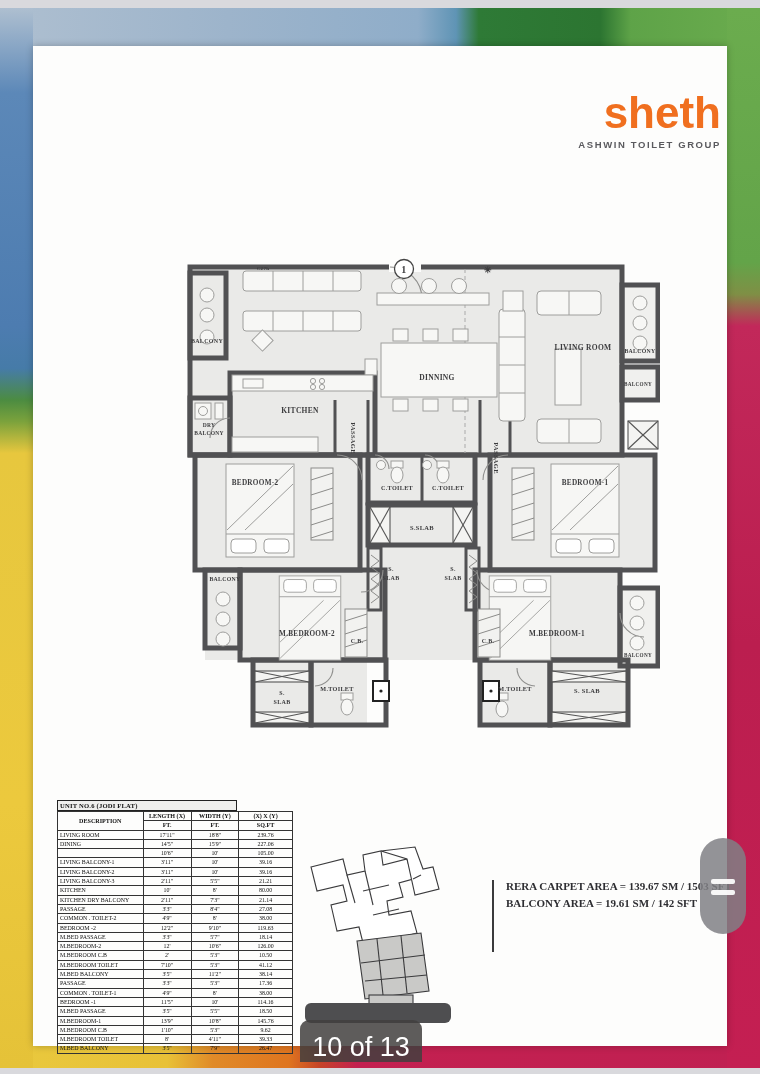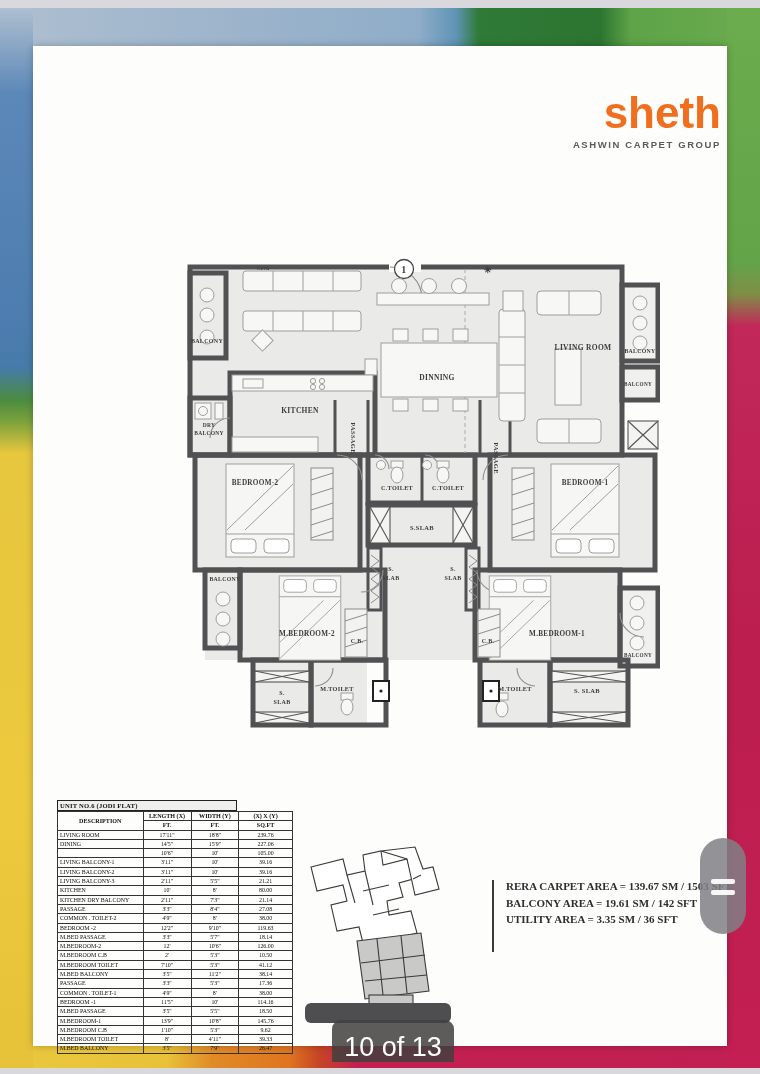--- a/index.html
+++ b/index.html
@@ -40,38 +40,38 @@
   
   .summary{position:absolute;left:492px;top:878px;width:226px;}
   .summary .bar{position:absolute;left:0;top:2px;width:2px;height:72px;background:#3a3a3c;}
   .summary .lines{margin-left:14px;font-family:"Liberation Serif",serif;font-weight:bold;
                   font-size:11px;line-height:16.5px;color:#2e2e32;white-space:nowrap;}
   
   .handle{position:absolute;left:700px;top:838px;width:46px;height:96px;border-radius:24px;
           background:rgba(128,128,133,.85);}
   .handle .bar{position:absolute;left:11px;width:24px;height:4.5px;border-radius:2px;background:rgba(255,255,255,.92);}
   .handle .bar.b1{top:41px}.handle .bar.b2{top:52px}
-  .pagenum{position:absolute;left:332px;top:1020px;width:122px;height:42px;border-radius:9px 9px 0 0;
+  .pagenum{position:absolute;left:300px;top:1020px;width:122px;height:42px;border-radius:9px 9px 0 0;
            background:rgba(66,64,62,.85);color:#fff;font-size:27px;text-align:center;line-height:54px;}
 </style>
 </head>
 <body>
 
 <div class="stage">
 
   <div class="wc wc-top"></div>
   <div class="wc wc-bottom"></div>
   <div class="wc wc-left"></div>
   <div class="wc wc-right"></div>
 
   <div class="page">
 
     <div class="brand" style="position:absolute;left:530px;top:4px;">
       <div class="logo">sheth</div>
-      <div class="tagline">ASHWIN CARPET GROUP</div>
+      <div class="tagline">ASHWIN TOILET GROUP</div>
     </div>
   </div>
 
   <div class="plan">
     <svg width="475" height="480" viewBox="0 0 475 480" xmlns="http://www.w3.org/2000/svg">
       <defs>
         <symbol id="bed" viewBox="0 0 70 95">
           <rect x="1" y="1" width="68" height="93" fill="#f6f6f4" stroke="#9e9e9c"></rect>
           <rect x="6" y="5" width="25" height="14" rx="4" fill="#fff" stroke="#9e9e9c"></rect>
           <rect x="39" y="5" width="25" height="14" rx="4" fill="#fff" stroke="#9e9e9c"></rect>
@@ -480,21 +480,20 @@
       </g>
       <rect x="2" y="158" width="146" height="20" rx="6" fill="#4e4e50" stroke="none"></rect>
     </svg>
   </div>
 
   <div class="summary">
     <div class="bar"></div>
     <div class="lines">
         <div>RERA CARPET AREA = 139.67 SM / 1503 SFT</div>
         <div>BALCONY AREA = 19.61 SM / 142 SFT</div>
-        <div>UTILITY AREA = 3.35 SM / 36 SFT</div>
       </div>
   </div>
 
   <div class="handle">
     <div class="bar b1"></div>
     <div class="bar b2"></div>
   </div>
 
   <div class="pagenum">10 of 13</div>
 

